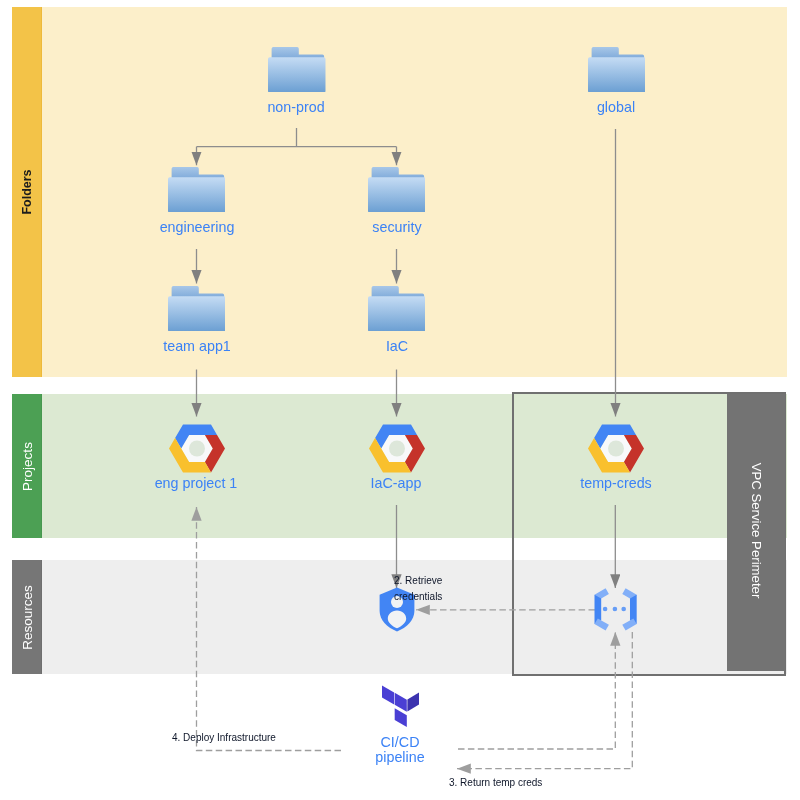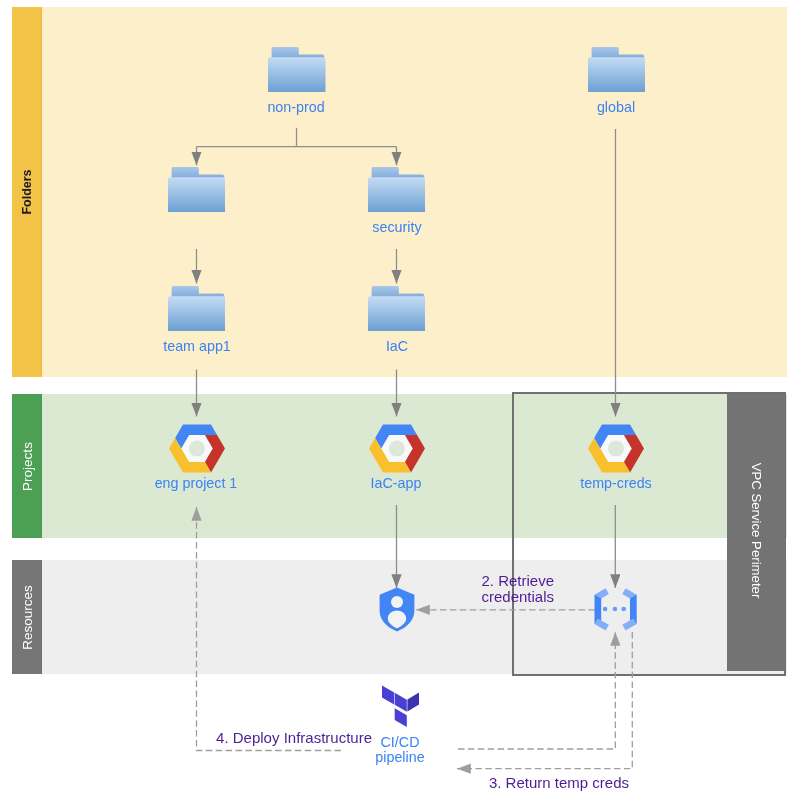--- a/index.html
+++ b/index.html
@@ -9,22 +9,22 @@
          will-change:transform;}
   .lane-bg{position:absolute;}
   .lane-tab{position:absolute;}
   .lane-label{position:absolute;font-size:13.5px;white-space:nowrap;text-align:center;color:#ffffff;}
   .lane-label.dark{color:#1c1c1c;font-weight:bold;font-size:12.5px;}
   svg.layer{position:absolute;left:0;top:0;width:800px;height:800px;overflow:visible;
      pointer-events:none;}
   .icon{position:absolute;}
   .node-label{position:absolute;font-size:14.3px;color:#3b82f6;line-height:18px;
      white-space:nowrap;text-align:center;}
-  .edge-label{position:absolute;font-size:15px;color:#4c1d95;line-height:17px;
-     text-align:right;white-space:nowrap;}
+  .edge-label{position:absolute;font-size:10px;color:#0f172a;line-height:17px;
+     text-align:left;white-space:nowrap;}
   .perim-box{position:absolute;border:2.5px solid #707070;box-sizing:border-box;}
   .perim-band{position:absolute;background:#737373;}
   .perim-label{position:absolute;color:#ffffff;font-size:13.2px;white-space:nowrap;
      text-align:center;}
 </style>
 </head>
 <body>
 
 <div id="stage">
 
@@ -98,20 +98,21 @@
     </svg>
   </div>
   <div class="node-label" style="left:516px;top:98px;width:200px;">global</div>
 
   <div class="icon" style="left:167.8px;top:166.6px;">
     <svg width="57.5" height="45.7" viewBox="0 0 57.5 45.7">
       <path d="M5.6,0 h23.5 a1.7,1.7 0 0 1 1.7,1.7 v5.7 h23.6 a1.7,1.7 0 0 1 1.7,1.7 v4.1 h-52.5 v-11.5 a1.7,1.7 0 0 1 1.7,-1.7 z" fill="url(#fgradb)"></path>
       <path d="M1.8,10.2 h53.9 a1.8,1.8 0 0 1 1.8,1.8 v31.9 a1.8,1.8 0 0 1 -1.8,1.8 h-53.9 a1.8,1.8 0 0 1 -1.8,-1.8 v-31.9 a1.8,1.8 0 0 1 1.8,-1.8 z" fill="url(#fgrad)"></path>
     </svg>
   </div>
+  <div class="node-label" style="left:97px;top:218px;width:200px;">engineering</div>
 
   <div class="icon" style="left:367.8px;top:166.6px;">
     <svg width="57.5" height="45.7" viewBox="0 0 57.5 45.7">
       <path d="M5.6,0 h23.5 a1.7,1.7 0 0 1 1.7,1.7 v5.7 h23.6 a1.7,1.7 0 0 1 1.7,1.7 v4.1 h-52.5 v-11.5 a1.7,1.7 0 0 1 1.7,-1.7 z" fill="url(#fgradb)"></path>
       <path d="M1.8,10.2 h53.9 a1.8,1.8 0 0 1 1.8,1.8 v31.9 a1.8,1.8 0 0 1 -1.8,1.8 h-53.9 a1.8,1.8 0 0 1 -1.8,-1.8 v-31.9 a1.8,1.8 0 0 1 1.8,-1.8 z" fill="url(#fgrad)"></path>
     </svg>
   </div>
   <div class="node-label" style="left:297px;top:218px;width:200px;">security</div>
 
   <div class="icon" style="left:167.8px;top:285.6px;">

